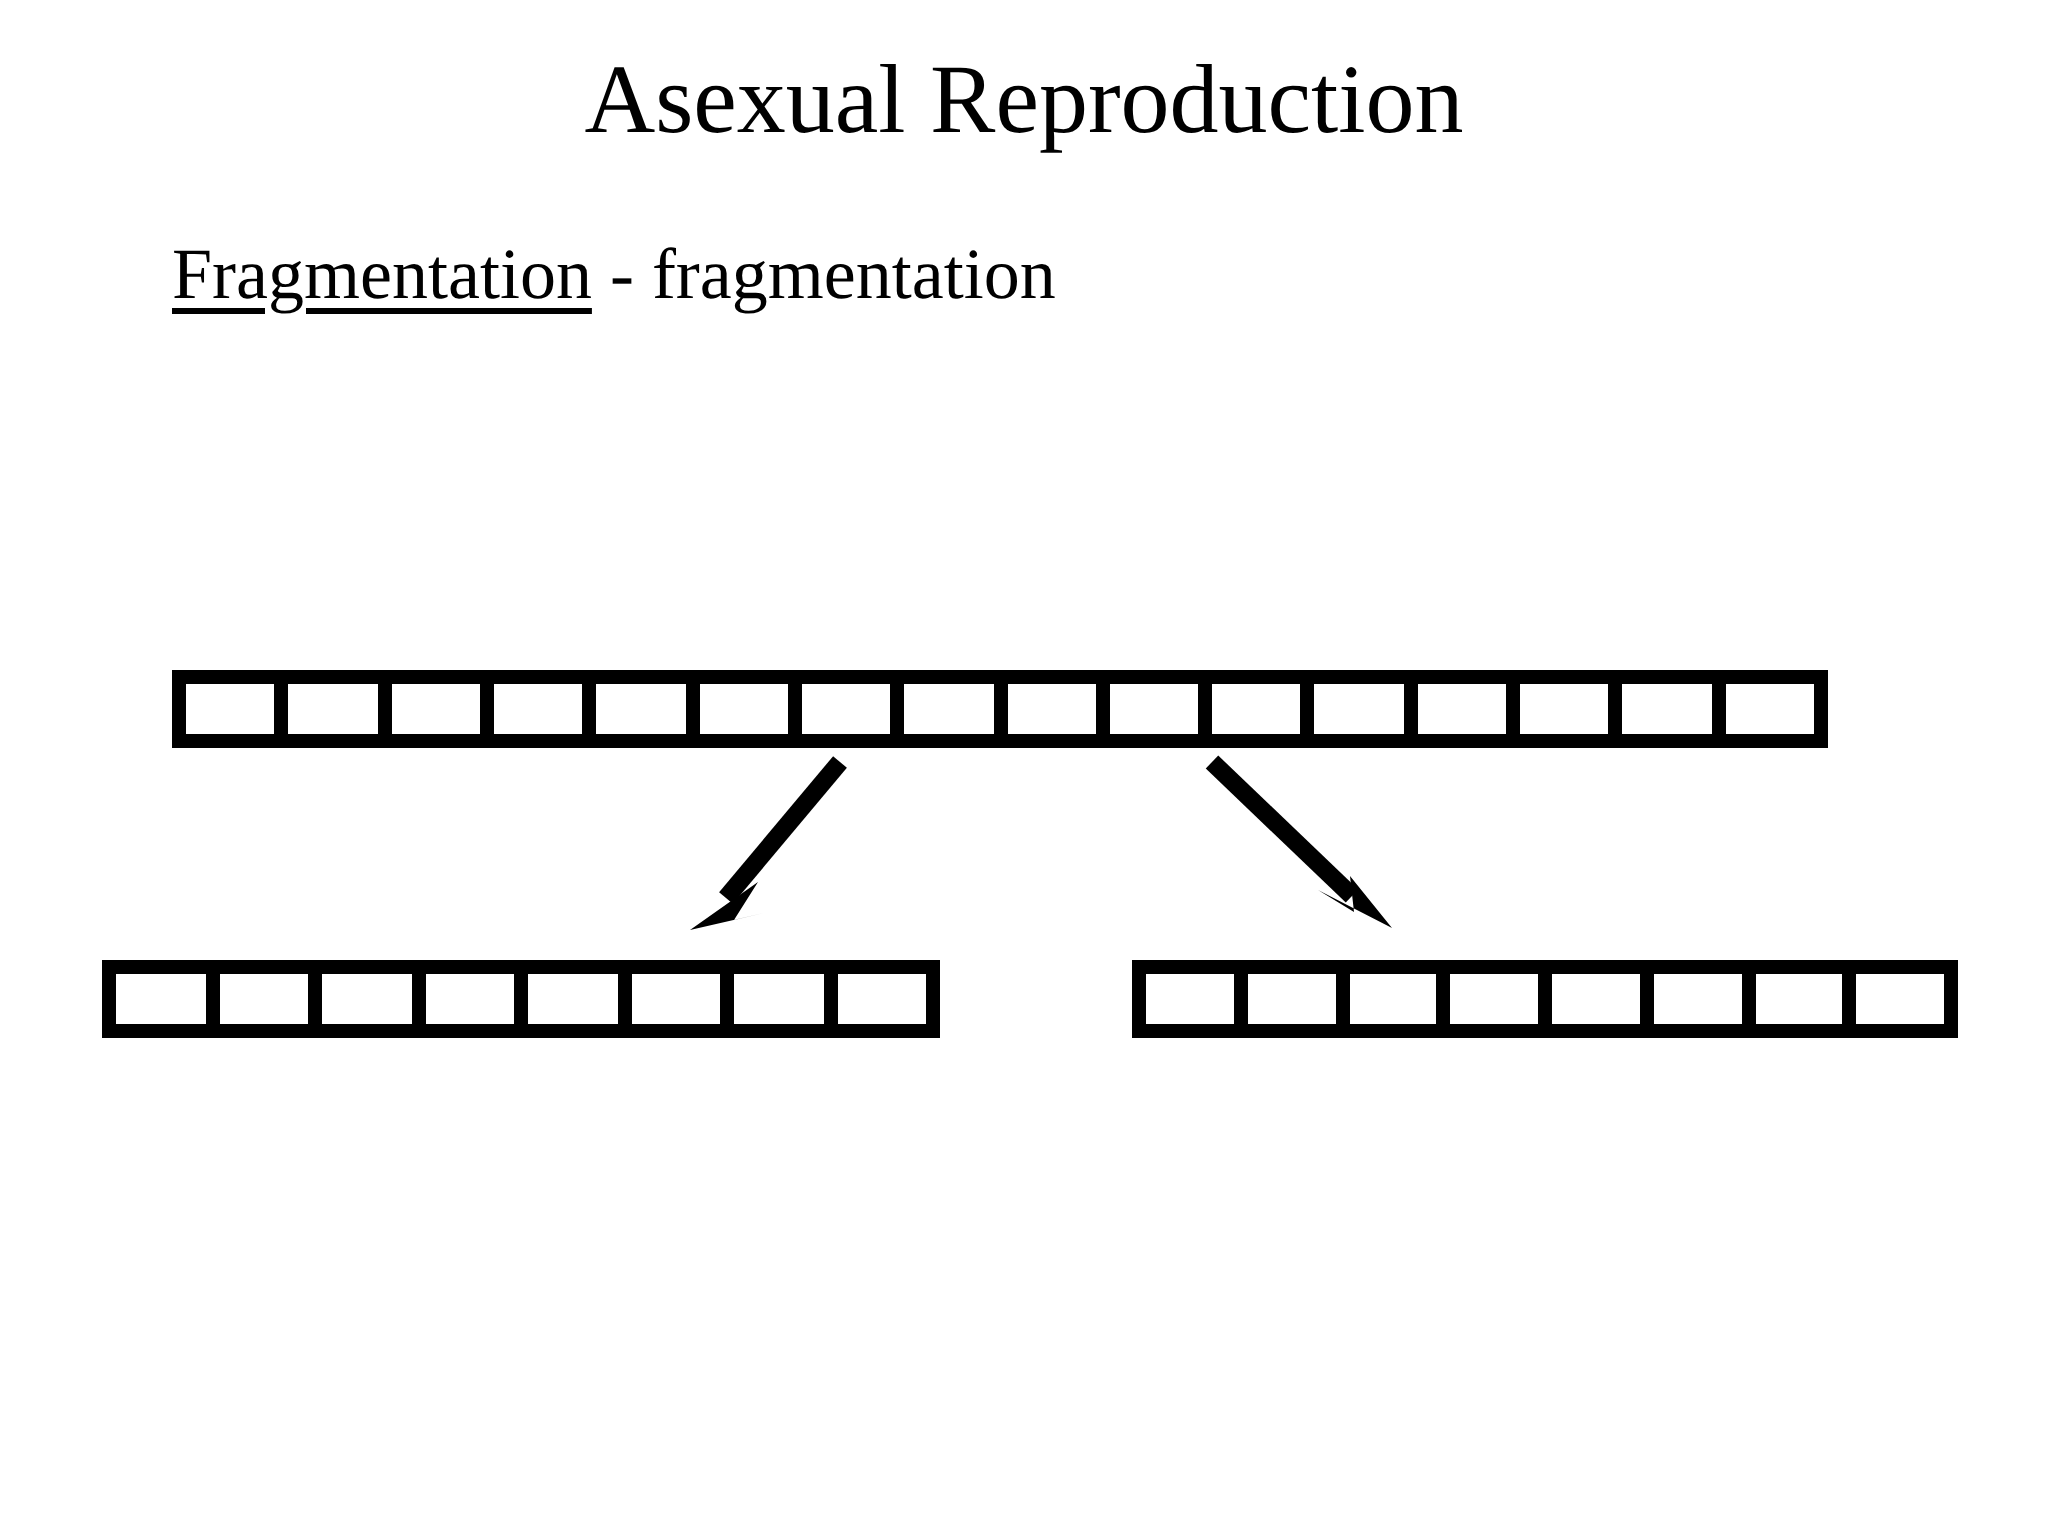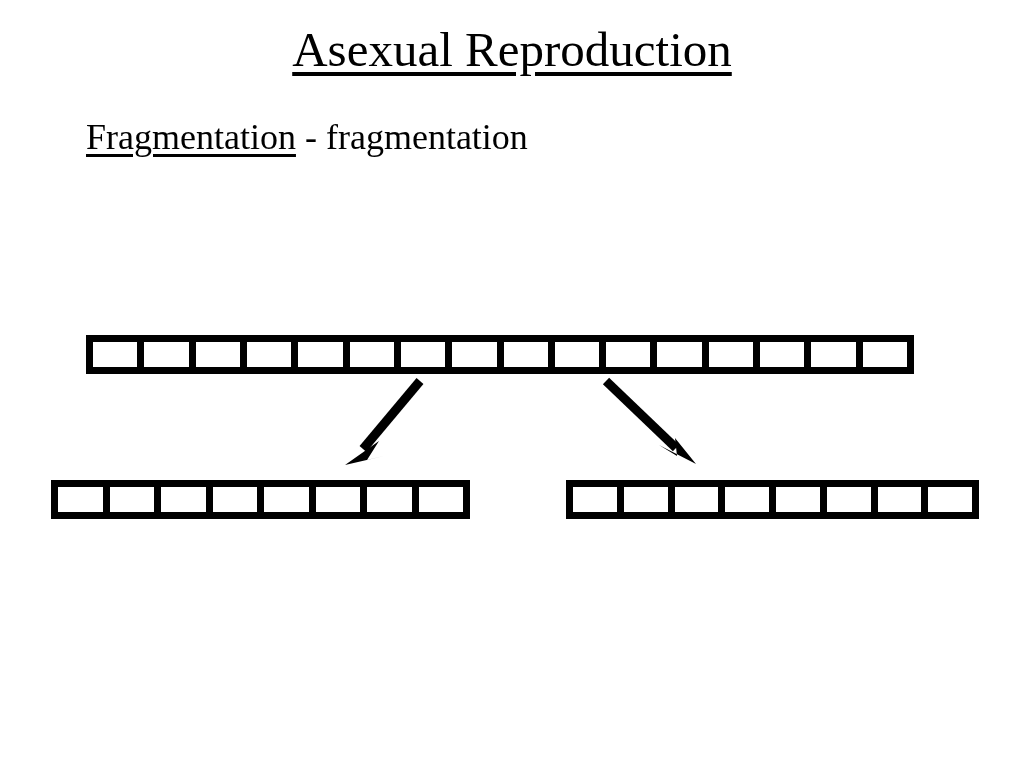--- a/index.html
+++ b/index.html
@@ -23,21 +23,20 @@
     left: 0;
     width: 1024px;
     text-align: center;
     font-size: 49px;
     line-height: 1.05;
     font-weight: 400;
     letter-spacing: 0px;
     white-space: nowrap;
   }
   #slide-title .u {
-    text-decoration: underline;
     text-decoration-thickness: 4px;
     text-underline-offset: 6px;
   }
 
   
   #slide-subtitle {
     position: absolute;
     top: 118px;
     left: 86px;
     font-size: 36px;

